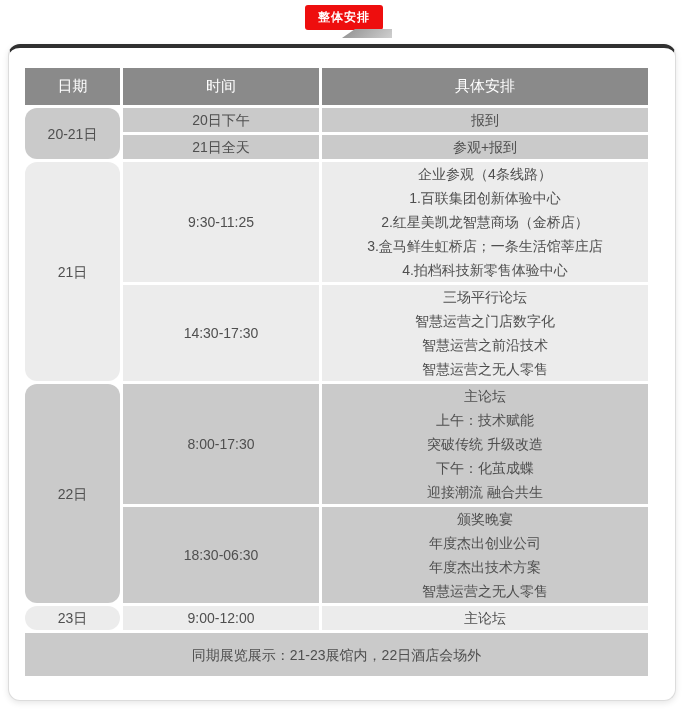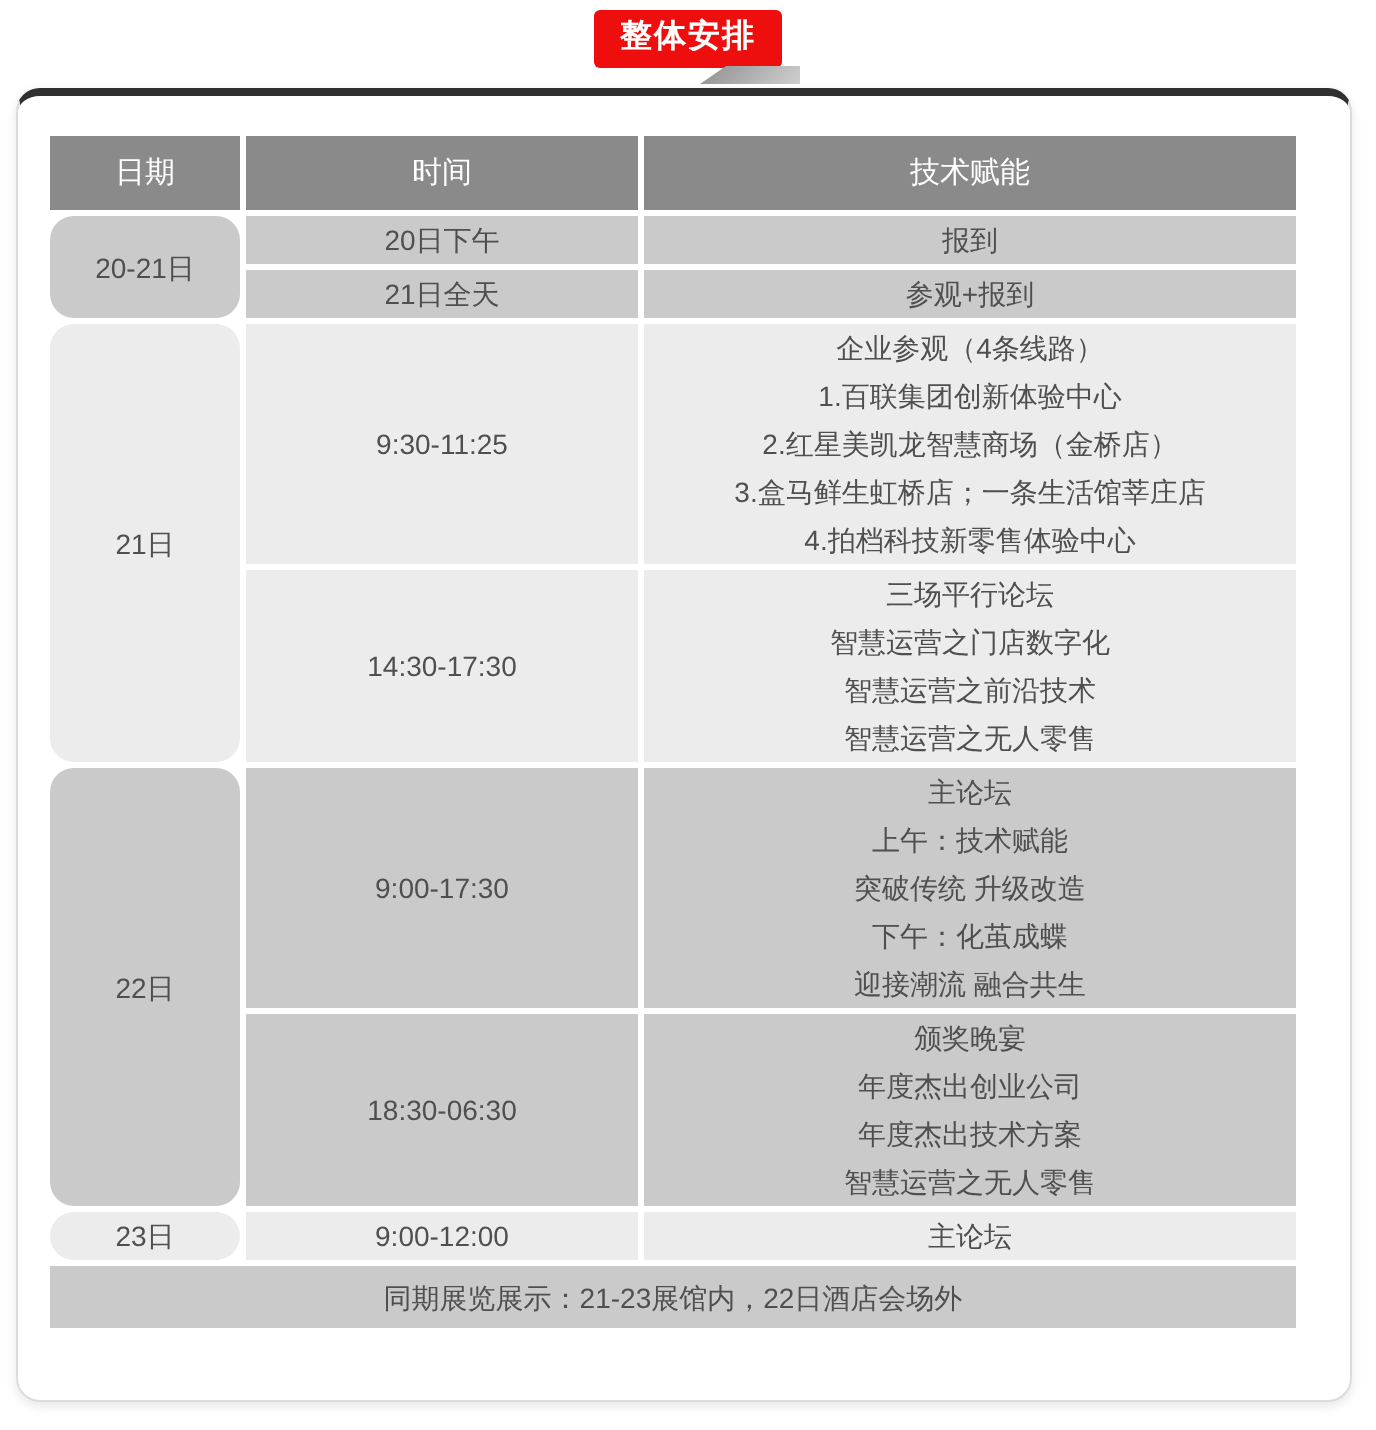--- a/index.html
+++ b/index.html
@@ -22,21 +22,21 @@
     left: 0;
     width: 100%;
     text-align: center;
   }
   .badge {
     position: relative;
     display: inline-block;
     background: #ee0e0e;
     color: #ffffff;
     font-weight: bold;
-    font-size: 16px;
+    font-size: 12px;
     line-height: 1;
     letter-spacing: 1px;
     padding: 6px 13px 7px;
     border-radius: 3px;
   }
   .badge-shadow {
     position: absolute;
     top: 100%;
     margin-top: -1px;
     right: -9px;
@@ -83,21 +83,21 @@
     color: #4f4f4f;
     font-size: 14px;
     line-height: 24px;
     padding: 0;
   }
   .dk { background: #cacaca; }
   .lt { background: #ececec; }
   td.sm { height: 20px; line-height: 20px; }
   td.date-col { font-size: 15px; border-radius: 12px; }
   td.detail { white-space: pre-line; }
-  td.footer-cell { height: 31px; line-height: 20px; font-size: 14px; }
+  td.footer-cell { height: 43px; line-height: 20px; font-size: 14px; }
 </style>
 </head>
 <body>
 
 <div class="badge-row">
   <div class="badge">
     <span>整体安排</span>
     <span class="badge-shadow"></span>
   </div>
 </div>
@@ -106,21 +106,21 @@
   <table class="schedule">
     <colgroup>
       <col style="width:95px">
       <col style="width:196px">
       <col>
     </colgroup>
     <thead>
       <tr>
         <th>日期</th>
         <th>时间</th>
-        <th>技术赋能</th>
+        <th>具体安排</th>
       </tr>
     </thead>
     <tbody>
 
       <tr>
         <td class="dk date-col" rowspan="2">20-21日</td>
         <td class="dk sm">20日下午</td>
         <td class="dk sm detail">报到</td>
       </tr>
       <tr>
@@ -140,21 +140,21 @@
       <tr>
         <td class="lt">14:30-17:30</td>
         <td class="lt detail">三场平行论坛
 智慧运营之门店数字化
 智慧运营之前沿技术
 智慧运营之无人零售</td>
       </tr>
 
       <tr>
         <td class="dk date-col" rowspan="2">22日</td>
-        <td class="dk">9:00-17:30</td>
+        <td class="dk">8:00-17:30</td>
         <td class="dk detail">主论坛
 上午：技术赋能
 突破传统 升级改造
 下午：化茧成蝶
 迎接潮流 融合共生</td>
       </tr>
       <tr>
         <td class="dk">18:30-06:30</td>
         <td class="dk detail">颁奖晚宴
 年度杰出创业公司

